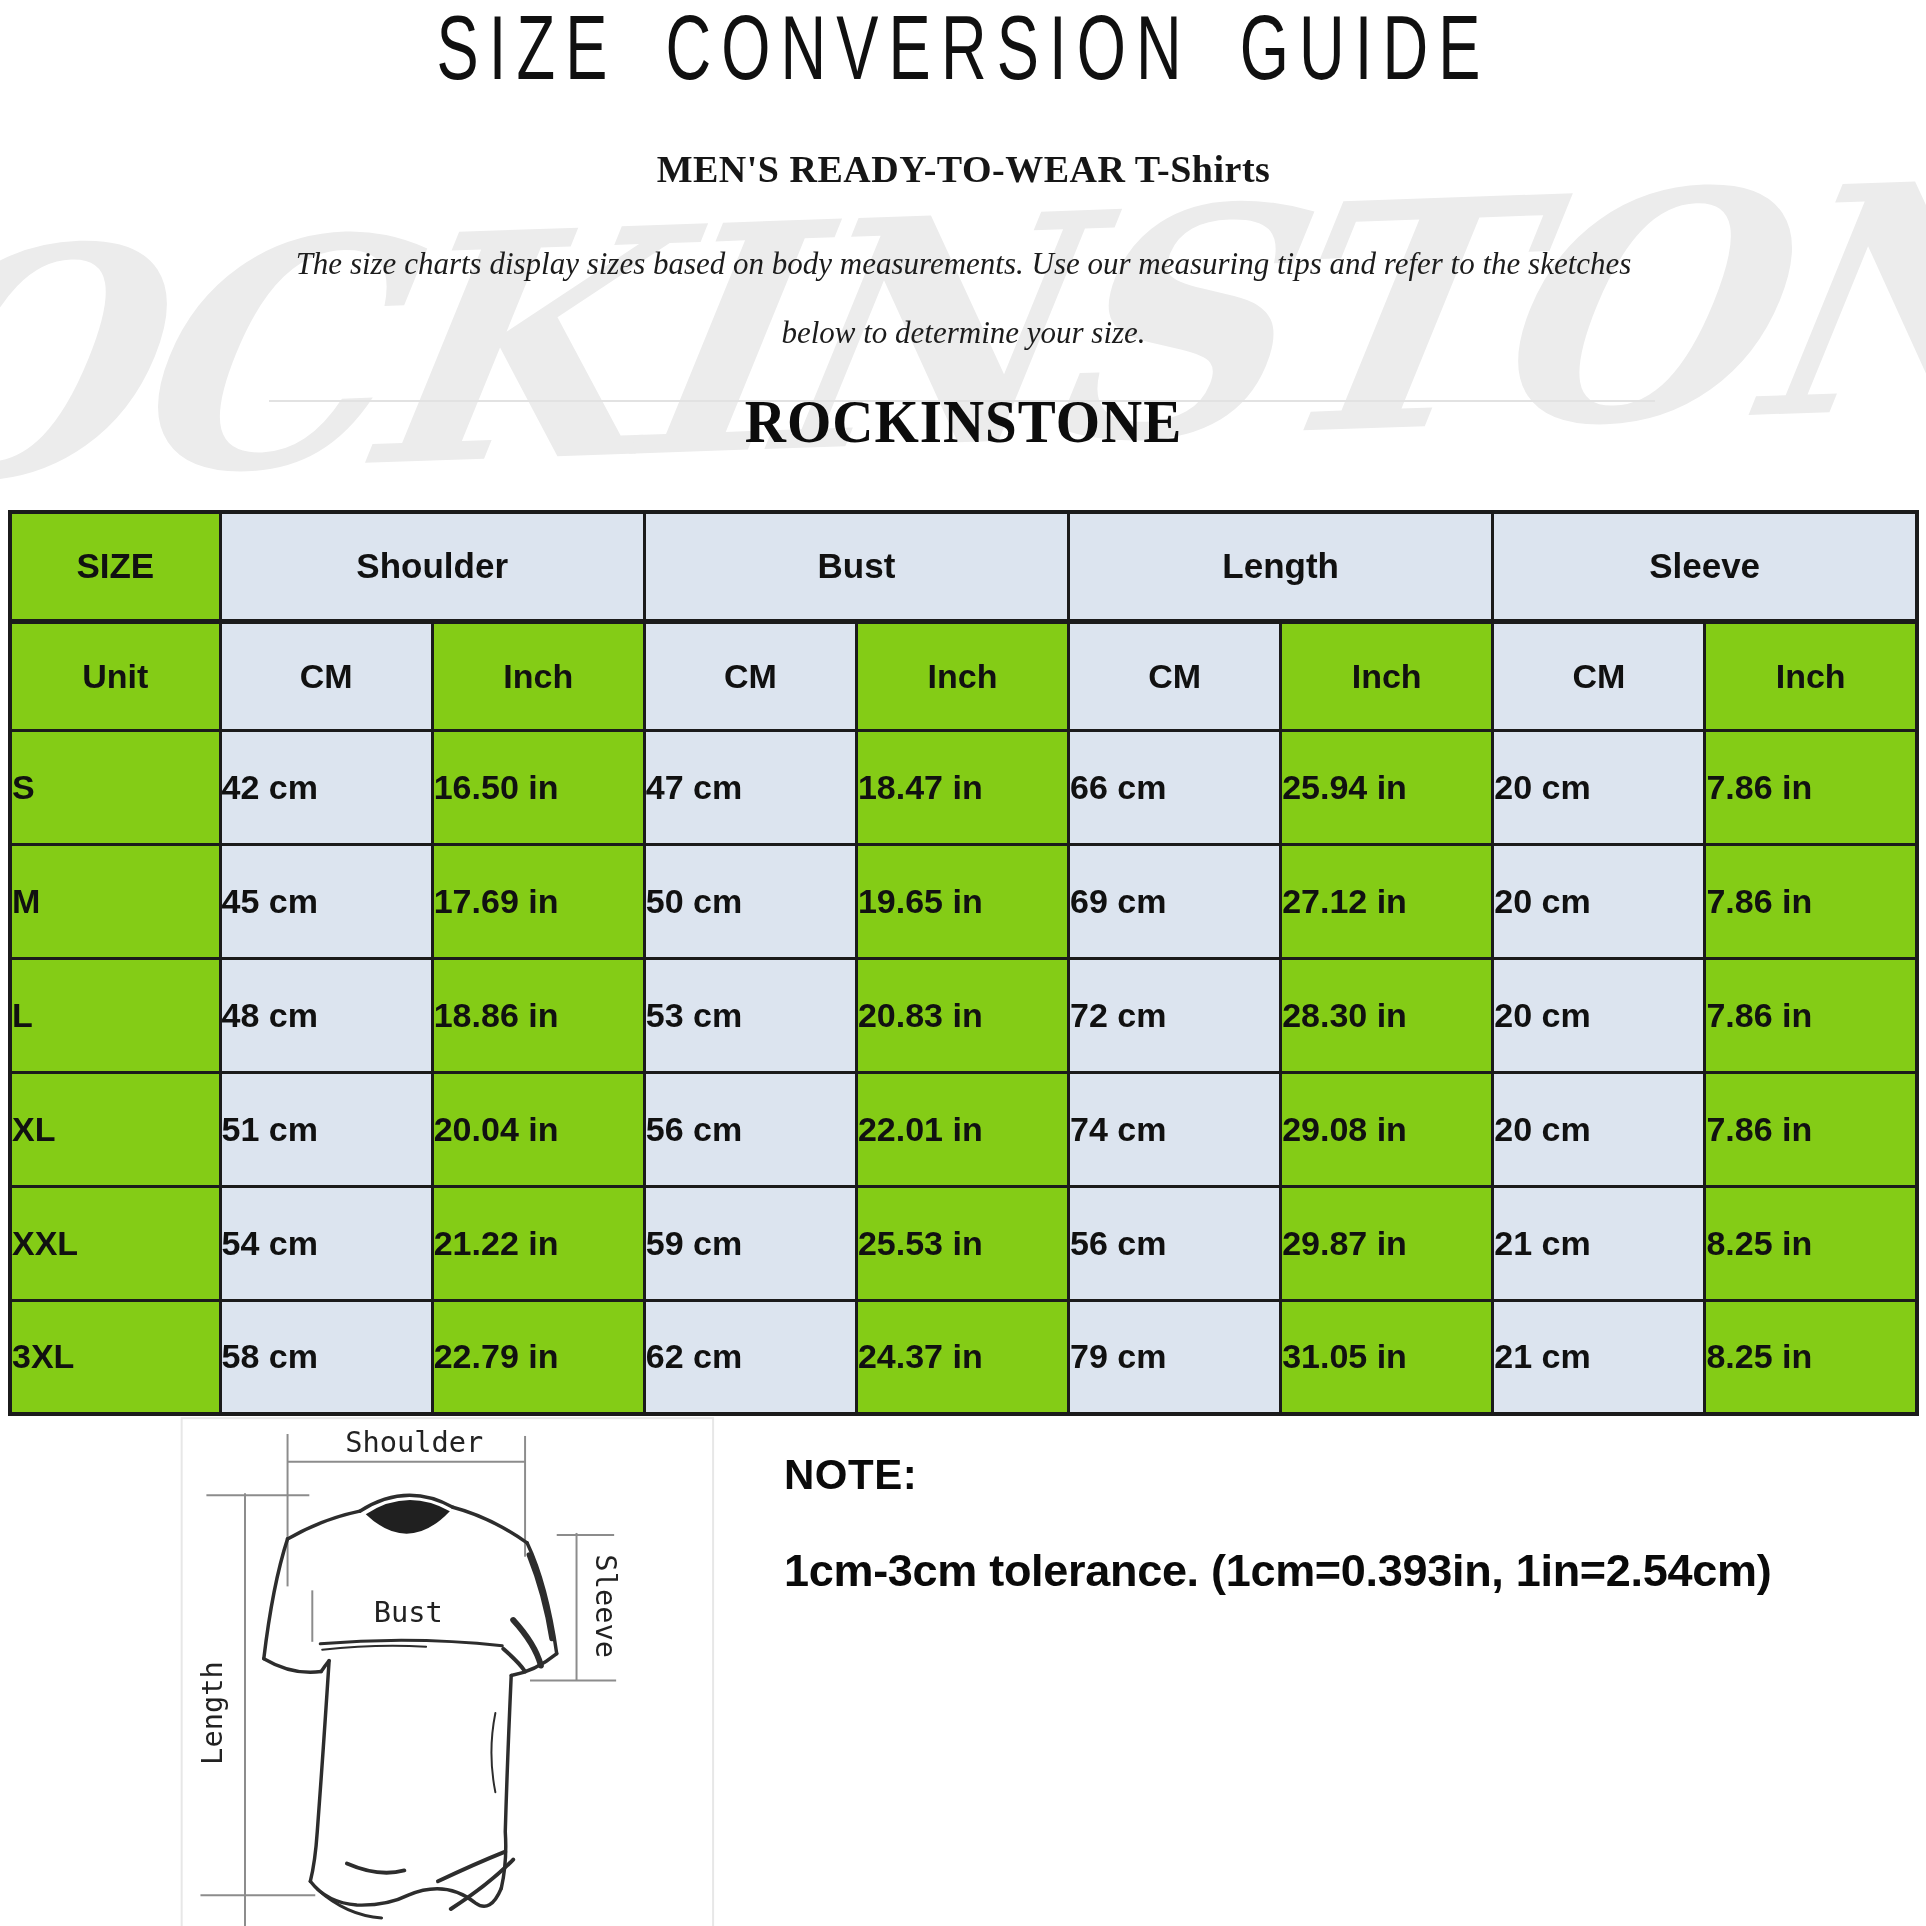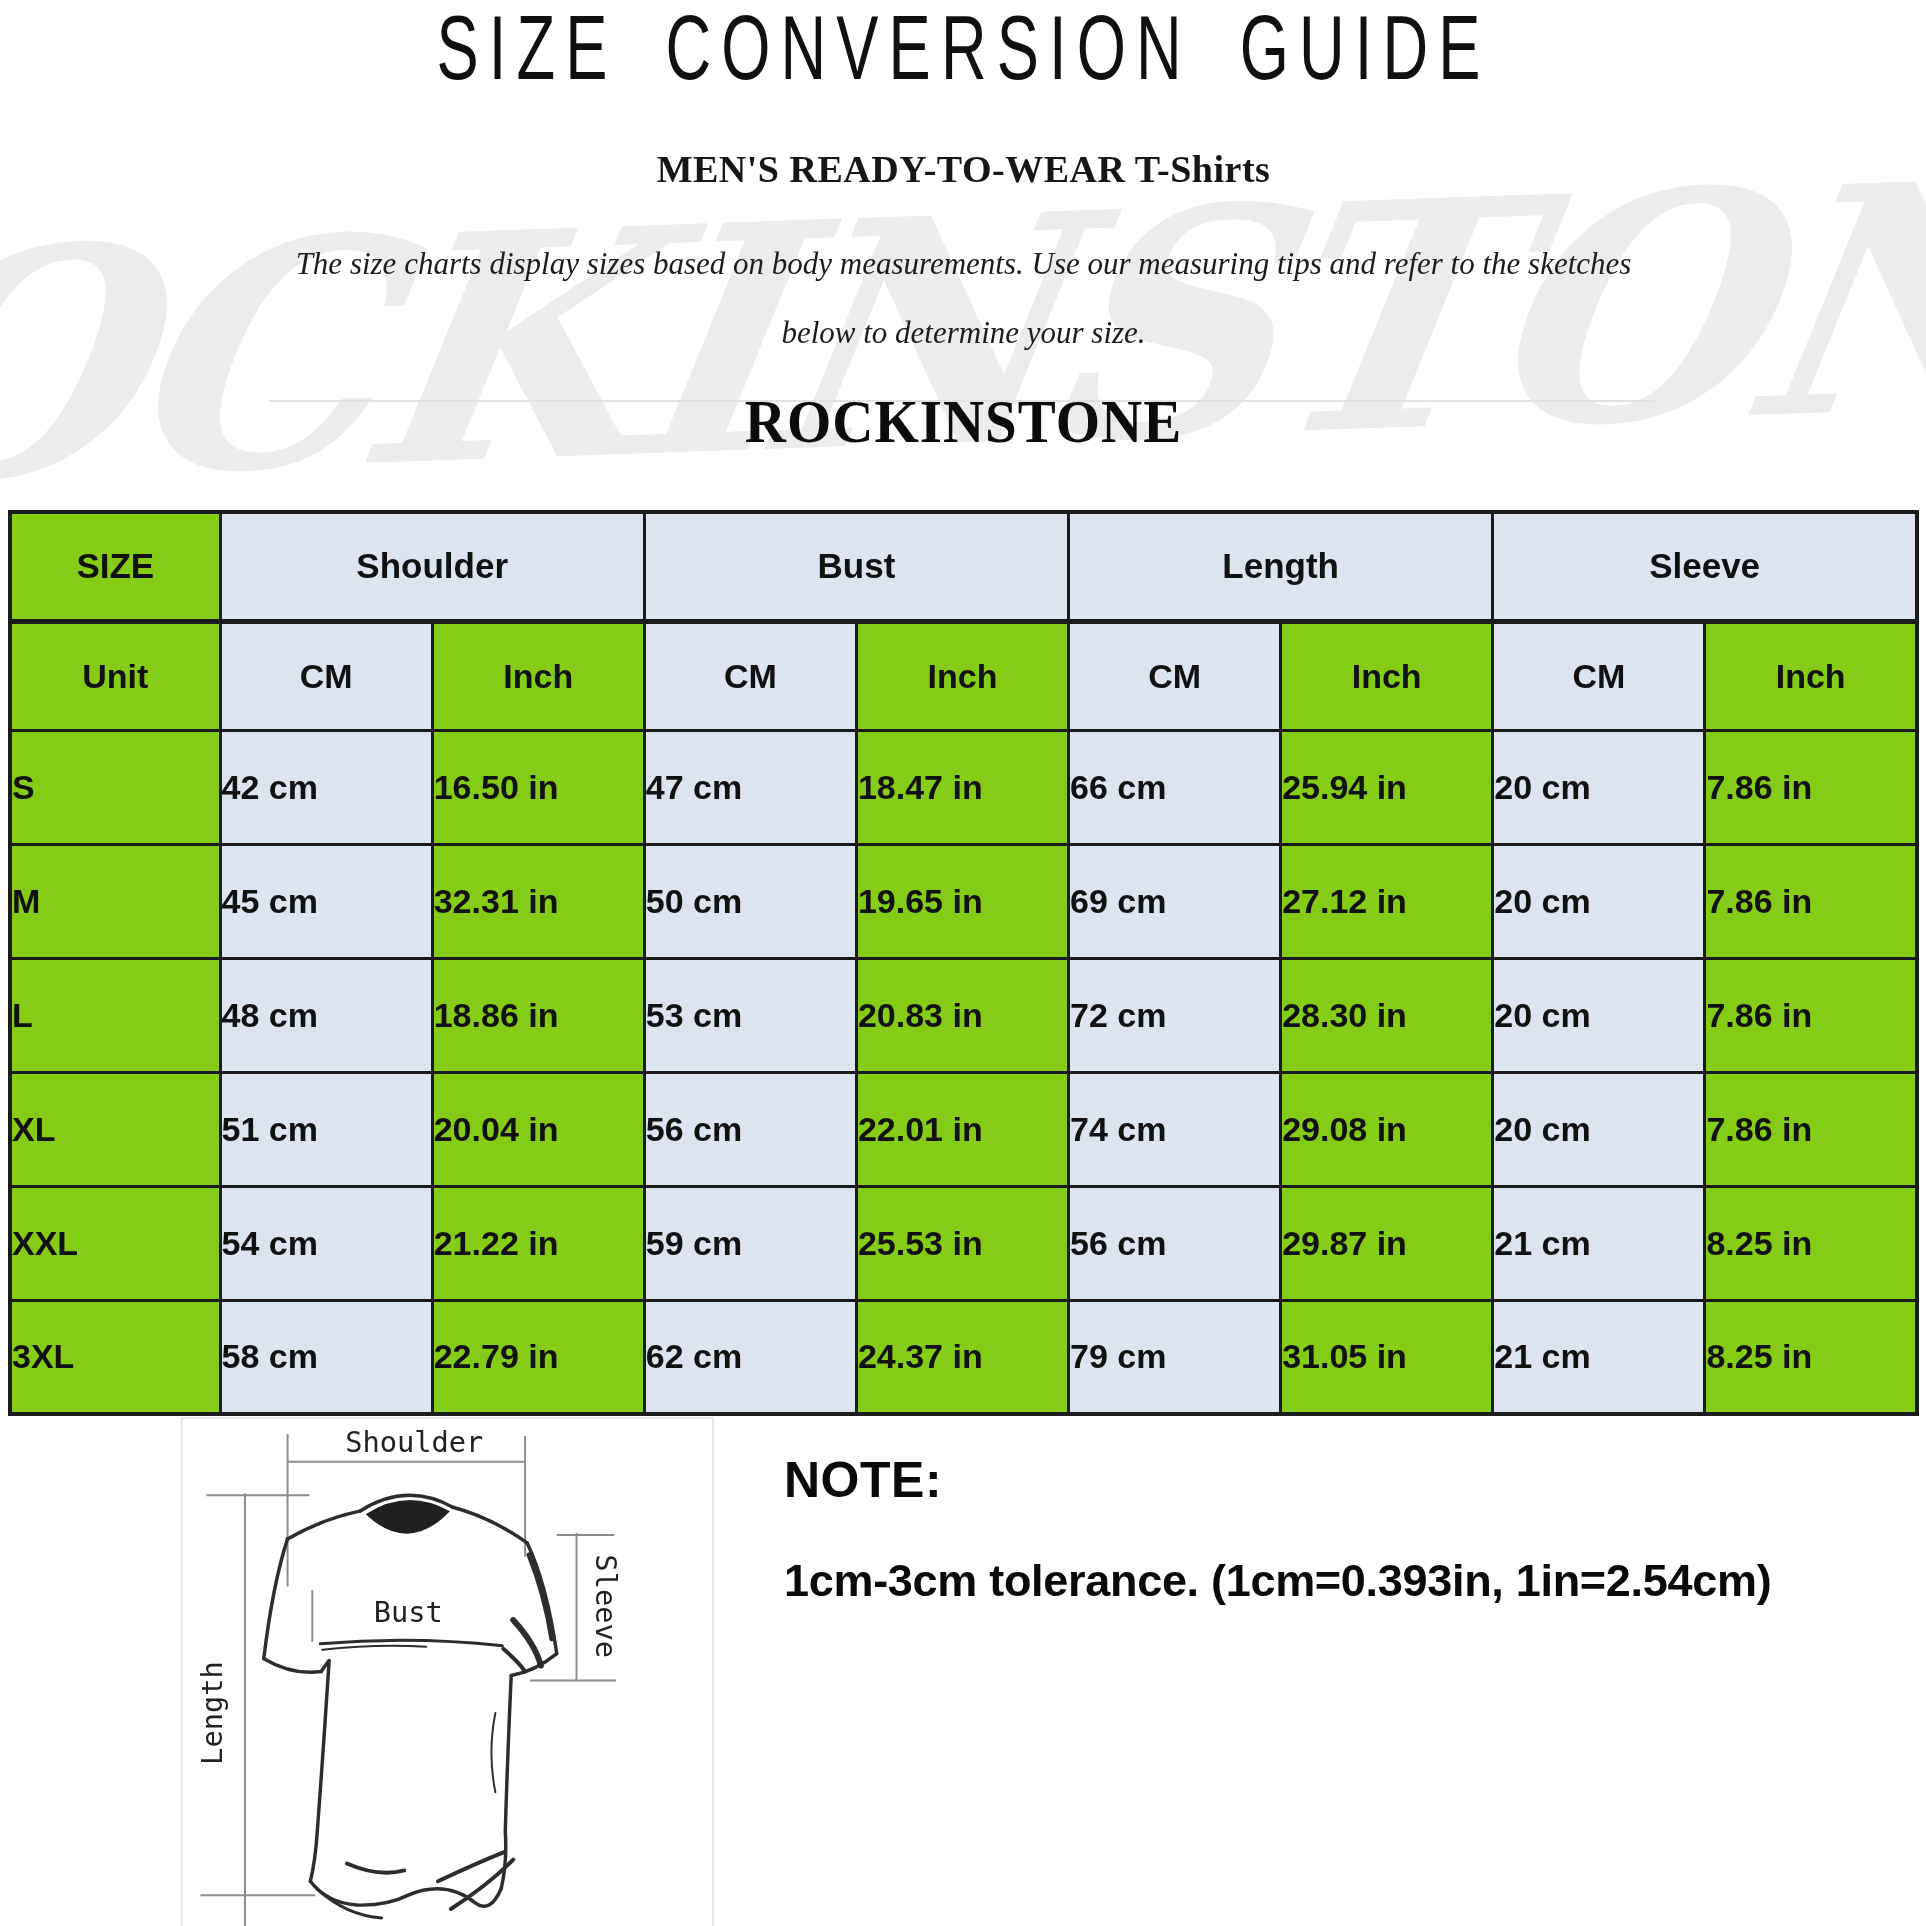--- a/index.html
+++ b/index.html
@@ -83,21 +83,21 @@
   svg.diagram { position:absolute; left:149px; top:1416px; z-index:2; }
   .dlabel {
     font-family:"DejaVu Sans Mono", monospace;
     font-size:29px; fill:#222222;
   }
   .note {
     position:absolute; left:784px; top:1451px; width:1139px;
     z-index:2; color:#0a0a0a;
   }
   .note-heading {
-    font-size:50px; font-weight:bold; margin:0 0 46px 0; letter-spacing:0.5px;
+    font-size:42px; font-weight:bold; margin:0 0 46px 0; letter-spacing:0.5px;
   }
   .note p {
     font-size:45px; font-weight:bold;
     margin:0 0 47px 0; letter-spacing:-0.3px;
     white-space:nowrap;
   }
 </style>
 </head>
 <body>
 
@@ -143,21 +143,21 @@
         <td class="shaded">47 cm</td>
         <td>18.47 in</td>
         <td class="shaded">66 cm</td>
         <td>25.94 in</td>
         <td class="shaded">20 cm</td>
         <td>7.86 in</td>
       </tr>
       <tr>
         <td>M</td>
         <td class="shaded">45 cm</td>
-        <td>32.31 in</td>
+        <td>17.69 in</td>
         <td class="shaded">50 cm</td>
         <td>19.65 in</td>
         <td class="shaded">69 cm</td>
         <td>27.12 in</td>
         <td class="shaded">20 cm</td>
         <td>7.86 in</td>
       </tr>
       <tr>
         <td>L</td>
         <td class="shaded">48 cm</td>

